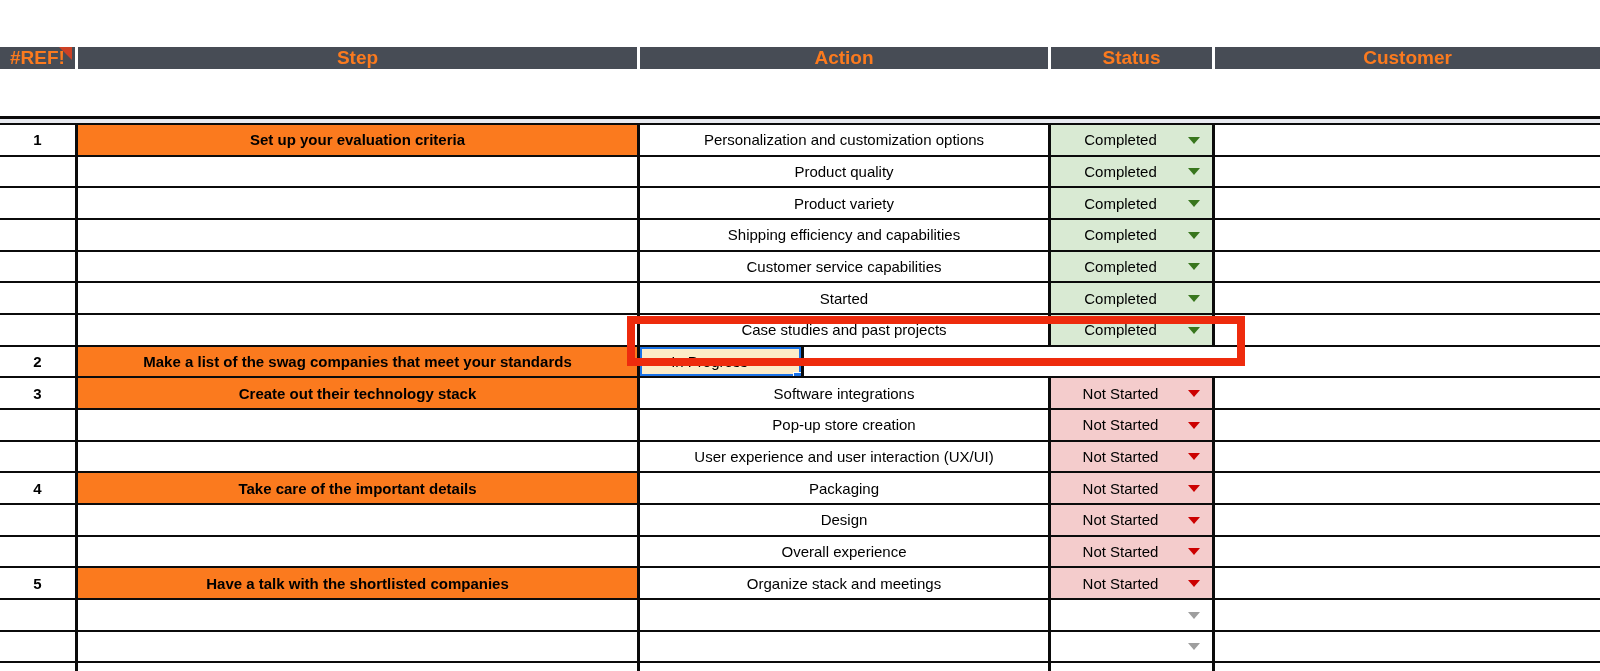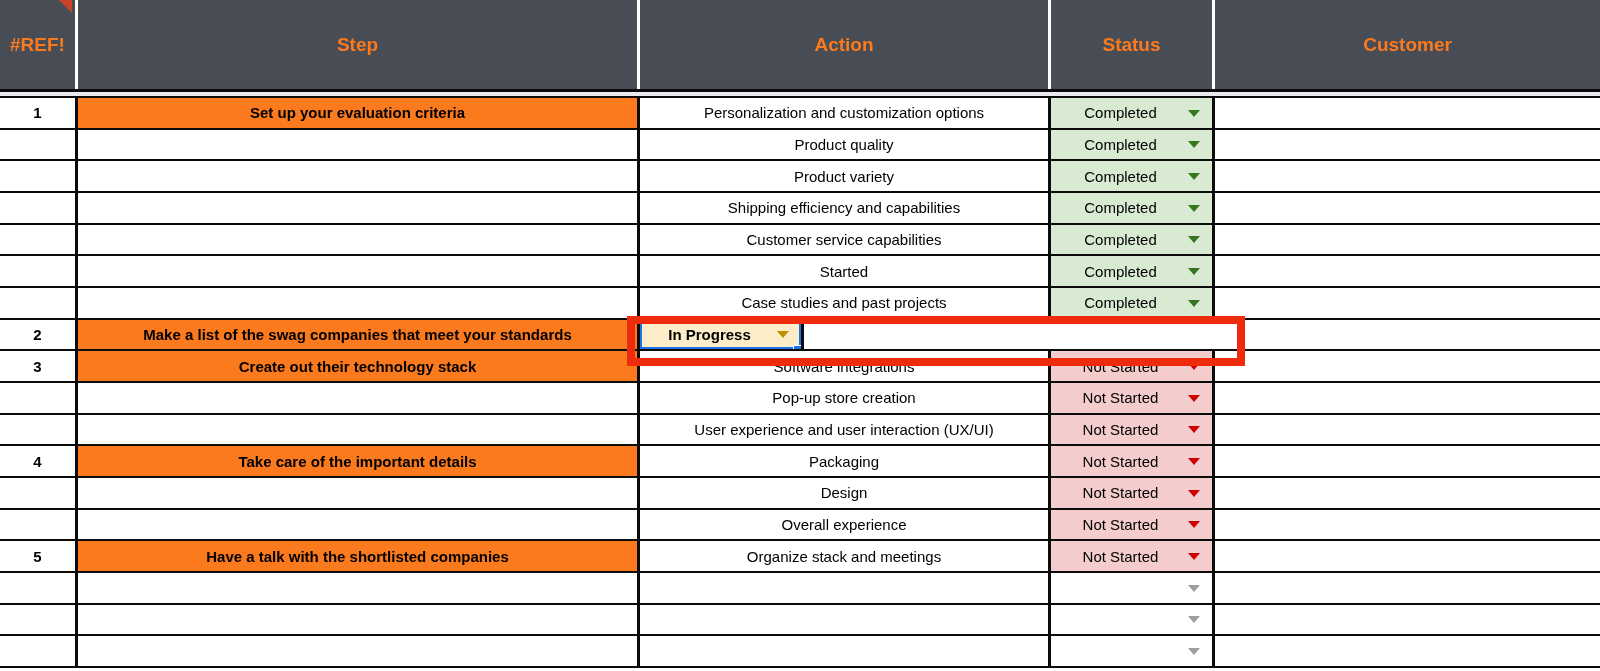--- a/index.html
+++ b/index.html
@@ -4,21 +4,21 @@
 <style>
   :root{
     --orange:#fb7a1e; --header-bg:#474c55; --grid:#0b0b0b; --gap:#e8eaf0;
     --sel-blue:#1a73e8; --annot-red:#ee2b0d; --err-tri:#cc4125;
   }
   *{margin:0;padding:0;box-sizing:border-box;}
   body{font-family:"Liberation Sans",sans-serif;background:#fff;}
   .sheet{position:relative;width:1600px;height:671px;overflow:hidden;background:#fff;}
 
   
-  .hrow{display:flex;height:92px;border-bottom:3px solid var(--grid);}
+  .hrow{display:flex;height:119px;border-bottom:3px solid var(--grid);align-items:center;}
   .hcell{background:var(--header-bg);color:var(--orange);font-weight:700;font-size:19px;
          display:flex;align-items:center;justify-content:center;border-right:3px solid #fff;position:relative;}
   .hcell:last-child{border-right:none;}
   .c-num{width:78px;flex:none;}
   .c-step{width:562px;flex:none;}
   .c-action{width:411px;flex:none;}
   .c-status{width:164px;flex:none;}
   .c-comment{flex:1;}
   .err-tri{position:absolute;top:0;right:3px;width:0;height:0;
            border-top:13px solid var(--err-tri);border-left:13px solid transparent;}
@@ -30,21 +30,21 @@
   .rows{border-top:2px solid var(--grid);}
   .row{display:flex;height:31.667px;border-bottom:2px solid var(--grid);}
   .cell{display:flex;align-items:center;justify-content:center;font-size:15px;color:#000;
         border-right:3px solid var(--grid);position:relative;background:#fff;overflow:hidden;}
   .cell.c-comment{border-right:none;}
   .cell.num,.cell.step{font-weight:700;}
   .cell.step.filled{background:var(--orange);}
   .status-label{padding-right:22px;}
   .dd-arrow{position:absolute;right:12px;top:50%;margin-top:-3px;width:0;height:0;
             border-left:6px solid transparent;border-right:6px solid transparent;border-top:7px solid #999;}
-  .cell.selected{box-shadow:inset 0 0 0 2px var(--sel-blue);font-weight:bold;}
+  .cell.selected{box-shadow:inset 0 0 0 2px var(--sel-blue);}
   .fill-handle{position:absolute;right:-1px;bottom:-5px;width:9px;height:9px;background:var(--sel-blue);border:1px solid #fff;}
 
   
   .annot{position:absolute;left:627px;top:316px;width:618px;height:50px;
          border:8px solid var(--annot-red);z-index:20;pointer-events:none;}
 </style>
 </head>
 <body>
 
 <div class="sheet">

